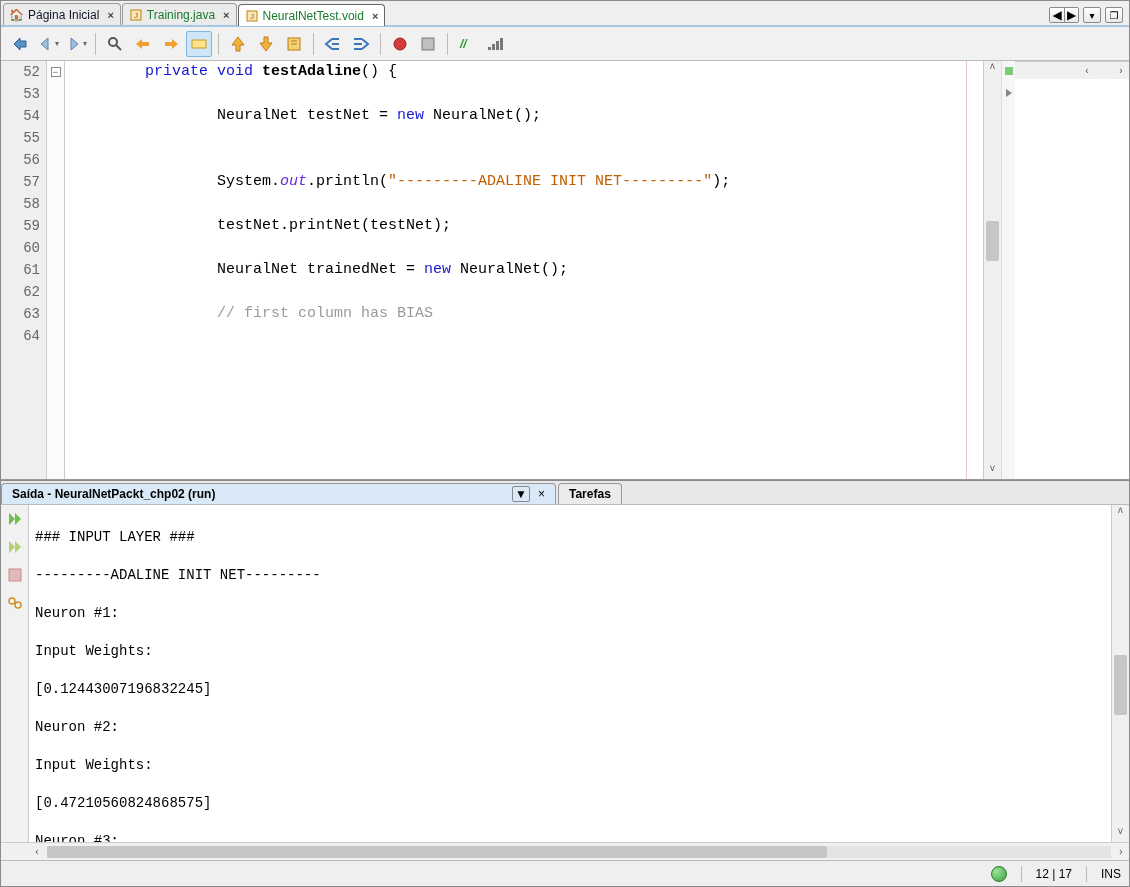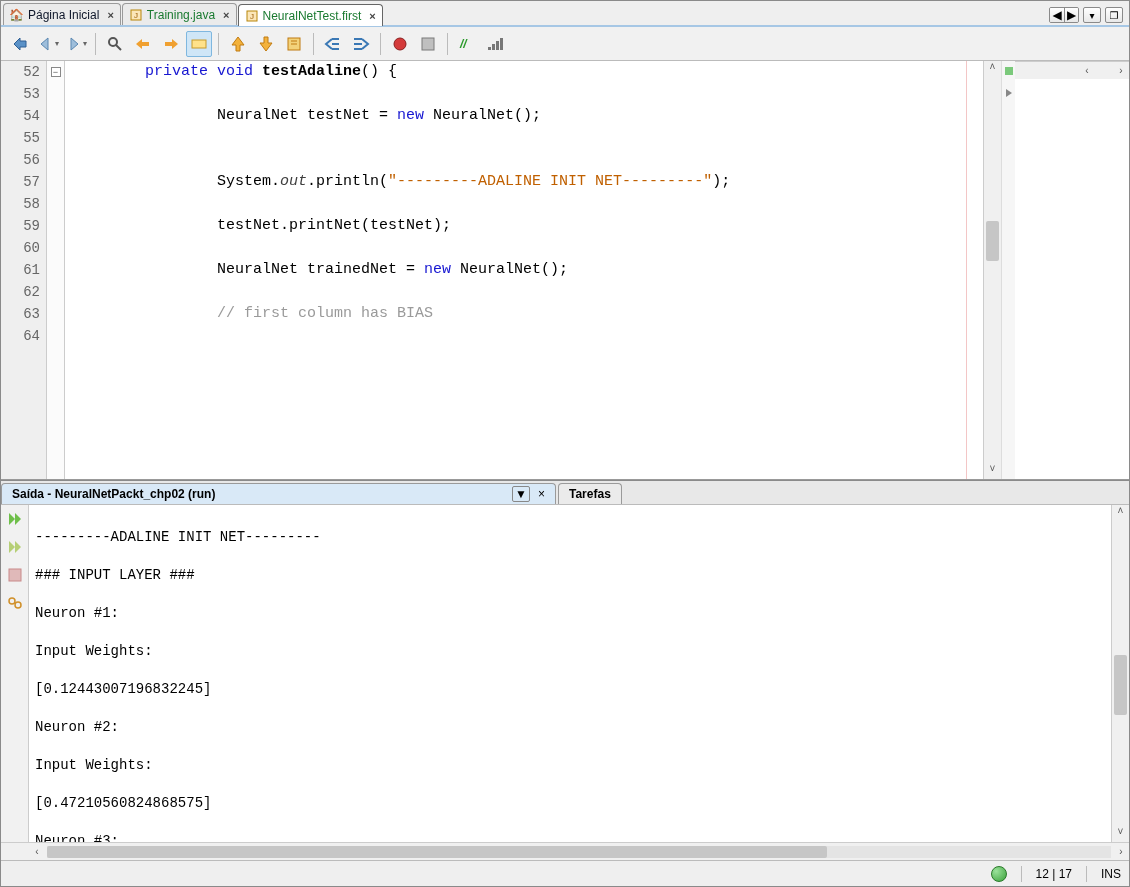--- a/index.html
+++ b/index.html
@@ -30,21 +30,21 @@
   .gutter .ln { height:22px; line-height:22px; padding-right:6px; }
   .foldcol { width:18px; border-right:1px solid #ccc; background:#fbfbfb; }
   .foldcol .fold { height:22px; display:flex; align-items:center; justify-content:center; }
   .foldbox { width:10px; height:10px; border:1px solid #888; font-size:9px; line-height:8px; text-align:center; color:#555; background:#fff; }
   .code-body { flex:1; font-family:Consolas,"Courier New",monospace; font-size:15px; overflow:hidden; position:relative; }
   .code-body .redline { position:absolute; top:0; right:16px; width:1px; height:100%; background:#f3c6c6; }
   .code-line { height:22px; line-height:22px; white-space:pre; padding-left:8px; }
   .kw { color:#1717d1; }
   .id { color:#000; }
   .str { color:#c06000; }
-  .field-italic { color:#404040; font-style:italic; }
+  .field-italic { color:#6d28d9; font-style:italic; }
   .comment { color:#9a9a9a; }
   .code-vscroll { width:18px; background:#f0f0f0; border-left:1px solid #ccc; position:relative; }
   .code-vscroll .thumb { position:absolute; left:2px; right:2px; top:160px; height:40px; background:#c6c6c6; border-radius:2px; }
   .code-vscroll .arrow { position:absolute; left:0; right:0; height:16px; text-align:center; font-size:10px; color:#555; }
   .code-vscroll .arrow.up { top:0; }
   .code-vscroll .arrow.down { bottom:0; }
   .code-markers { width:14px; background:#f6f6f6; border-left:1px solid #ddd; display:flex; flex-direction:column; align-items:center; padding-top:6px; gap:14px; }
   .marker-sq { width:8px; height:8px; background:#7bc97b; }
   .marker-arrow { width:0; height:0; border-top:4px solid transparent; border-bottom:4px solid transparent; border-left:6px solid #888; }
   .code-hscroll { height:18px; background:#f0f0f0; border-top:1px solid #ccc; display:flex; align-items:center; }
@@ -98,21 +98,21 @@
       <span class="tabtxt colored">Training.java</span>
       <span class="close-x">×</span>
     </div>
     <div class="filetab active">
       <span class="tab-icon">
         <svg width="12" height="12">
             <rect x="1" y="1" width="10" height="10" fill="#fbe6b8" stroke="#b8860b"></rect>
             <text x="6" y="9" font-size="8" text-anchor="middle" fill="#9a5a00">J</text>
           </svg>
       </span>
-      <span class="tabtxt colored">NeuralNetTest.first</span>
+      <span class="tabtxt colored">NeuralNetTest.void</span>
       <span class="close-x">×</span>
     </div>
 
     <div class="tabstrip-right">
       <div class="winbtn-group">
         <span class="half">◀</span>
         <span class="half">▶</span>
       </div>
       <div class="winbtn">
           <span>▾</span>
@@ -315,22 +315,22 @@
             </svg>
           </div>
         <div class="pl-btn">
             <svg width="16" height="16">
               <circle cx="5" cy="6" r="3" fill="none" stroke="#d0902a" stroke-width="1.5"></circle>
               <circle cx="11" cy="10" r="3" fill="none" stroke="#d0902a" stroke-width="1.5"></circle>
             </svg>
           </div>
       </div>
       <div class="console">
+<span style="display: block;">### INPUT LAYER ###</span>
 <span style="display: block;">---------ADALINE INIT NET---------</span>
-<span style="display: block;">### INPUT LAYER ###</span>
 <span style="display: block;">Neuron #1:</span>
 <span style="display: block;">Input Weights:</span>
 <span style="display: block;">[0.12443007196832245]</span>
 <span style="display: block;">Neuron #2:</span>
 <span style="display: block;">Input Weights:</span>
 <span style="display: block;">[0.47210560824868575]</span>
 <span style="display: block;">Neuron #3:</span>
 
 
 

